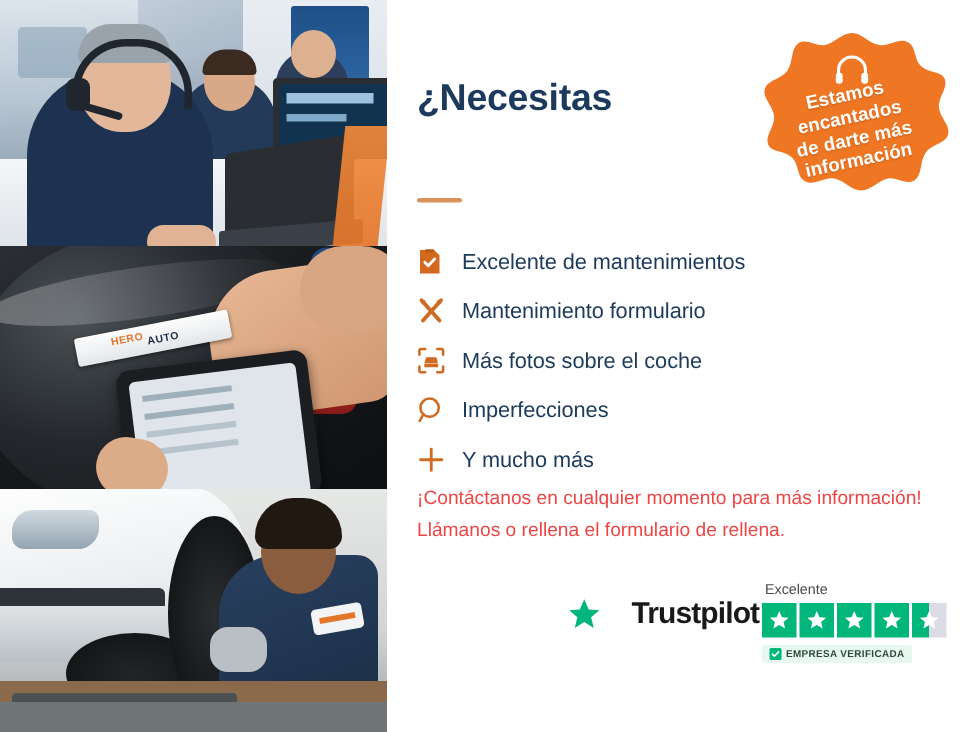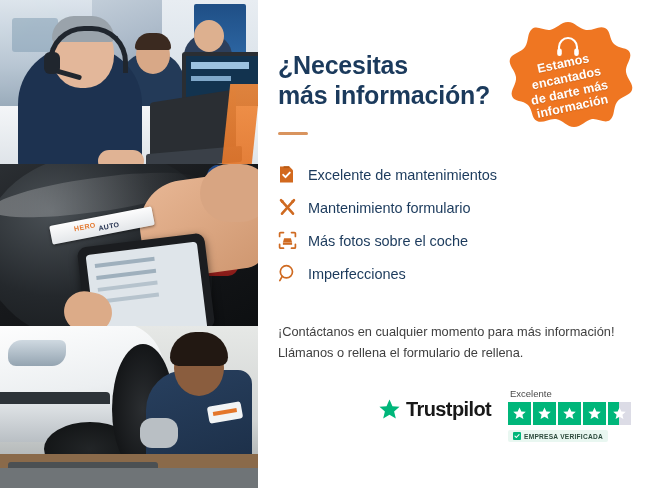--- a/index.html
+++ b/index.html
@@ -127,25 +127,25 @@
     text-shadow:0 1px 1px rgba(0,0,0,.12);}
 
   
   .list{position:absolute;left:20px;top:158px;width:360px;}
   .li{display:flex;align-items:center;height:33px;}
   .li .ico{width:30px;flex:0 0 30px;display:flex;align-items:center;justify-content:flex-start;}
   .li .lbl{font-size:14.5px;color:#1b3a5c;letter-spacing:-.05px;}
 
   
   .contact{position:absolute;left:20px;top:322px;width:360px;
-    font-size:12.8px;line-height:1.62;color:#404040;}
+    font-size:12.8px;line-height:1.62;color:#ef4444;}
 
   
   .tp{position:absolute;left:120px;top:392px;width:272px;height:60px;}
-  .tp .logo{position:absolute;left:0;top:6px;display:flex;align-items:flex-start;gap:5px;}
+  .tp .logo{position:absolute;left:0;top:6px;display:flex;align-items:flex-start;gap:20px;}
   .tp .logo .wm{font-size:20px;font-weight:700;color:#191919;letter-spacing:-.6px;}
   .tp .excel{position:absolute;left:132px;top:-4px;font-size:9.5px;color:#4a4a4a;}
   .tp .stars{position:absolute;left:130px;top:10px;display:flex;gap:2px;}
   .tp .st{width:23px;height:23px;background:#00b67a;display:flex;align-items:center;justify-content:center;}
   .tp .st.half{background:linear-gradient(90deg,#00b67a 50%,#dcdce6 50%);}
   .tp .verified{position:absolute;left:130px;top:38px;display:flex;align-items:center;gap:3px;
     background:#e9f7f1;border-radius:2px;padding:2px 5px;}
   .tp .verified .vt{font-size:6.6px;font-weight:700;color:#2c4a3c;letter-spacing:.25px;}
   .tp .vbox{width:8px;height:8px;background:#00b67a;border-radius:1px;display:flex;align-items:center;justify-content:center;}
 </style>
@@ -216,21 +216,20 @@
       <div class="bench"></div>
       <div class="lift"></div>
       <div class="floor"></div>
     </div>
   </div>
 
   <div class="content">
 
     <div class="heading">
       <div>¿Necesitas</div>
-      <div>más información?</div>
     </div>
     <div class="rule"></div>
 
     <div class="badge">
       <svg width="140" height="140" viewBox="0 0 140 140">
         <path fill="#ef7622" d="M70 4c7 0 11 7 18 8s13-5 19-2 4 11 9 16 14 3 16 9-5 12-4 19 8 12 6 18-11 6-15 12-2 14-7 18-12-2-18-1-11 8-18 8-11-7-18-8-13 5-19 2-4-11-9-16-14-3-16-9 5-12 4-19-8-12-6-18 11-6 15-12 2-14 7-18 12 2 18 1S63 4 70 4z"></path>
       </svg>
       <svg class="hs" viewBox="0 0 24 22">
         <path d="M3 14V11a9 9 0 0 1 18 0v3" fill="none" stroke="#fff" stroke-width="2.1" stroke-linecap="round"></path>
         <rect x="1.2" y="12.5" width="4.6" height="7.4" rx="2.2" fill="#fff"></rect>
@@ -288,20 +287,28 @@
       <div class="li">
         <span class="ico">
           <svg width="19" height="19" viewBox="0 0 19 19">
             <circle cx="8.4" cy="7.8" r="6.1" fill="none" stroke="#cf6a21" stroke-width="1.7"></circle>
             <path d="M4.2 12.4L1.8 16.6" stroke="#cf6a21" stroke-width="1.7" stroke-linecap="round"></path>
           </svg>
         </span>
         <span class="lbl">Imperfecciones</span>
       </div>
 
+      <div class="li">
+        <span class="ico">
+          <svg width="19" height="19" viewBox="0 0 19 19">
+            <path d="M9.5 2.4v14.2M2.4 9.5h14.2" stroke="#cf6a21" stroke-width="1.9" stroke-linecap="round"></path>
+          </svg>
+        </span>
+        <span class="lbl">Y mucho más</span>
+      </div>
     </div>
 
     <div class="contact">
       <div>¡Contáctanos en cualquier momento para más información!</div>
       <div>Llámanos o rellena el formulario de rellena.</div>
     </div>
 
     <div class="tp">
       <div class="logo">
         <svg width="23" height="23" viewBox="0 0 24 24">

